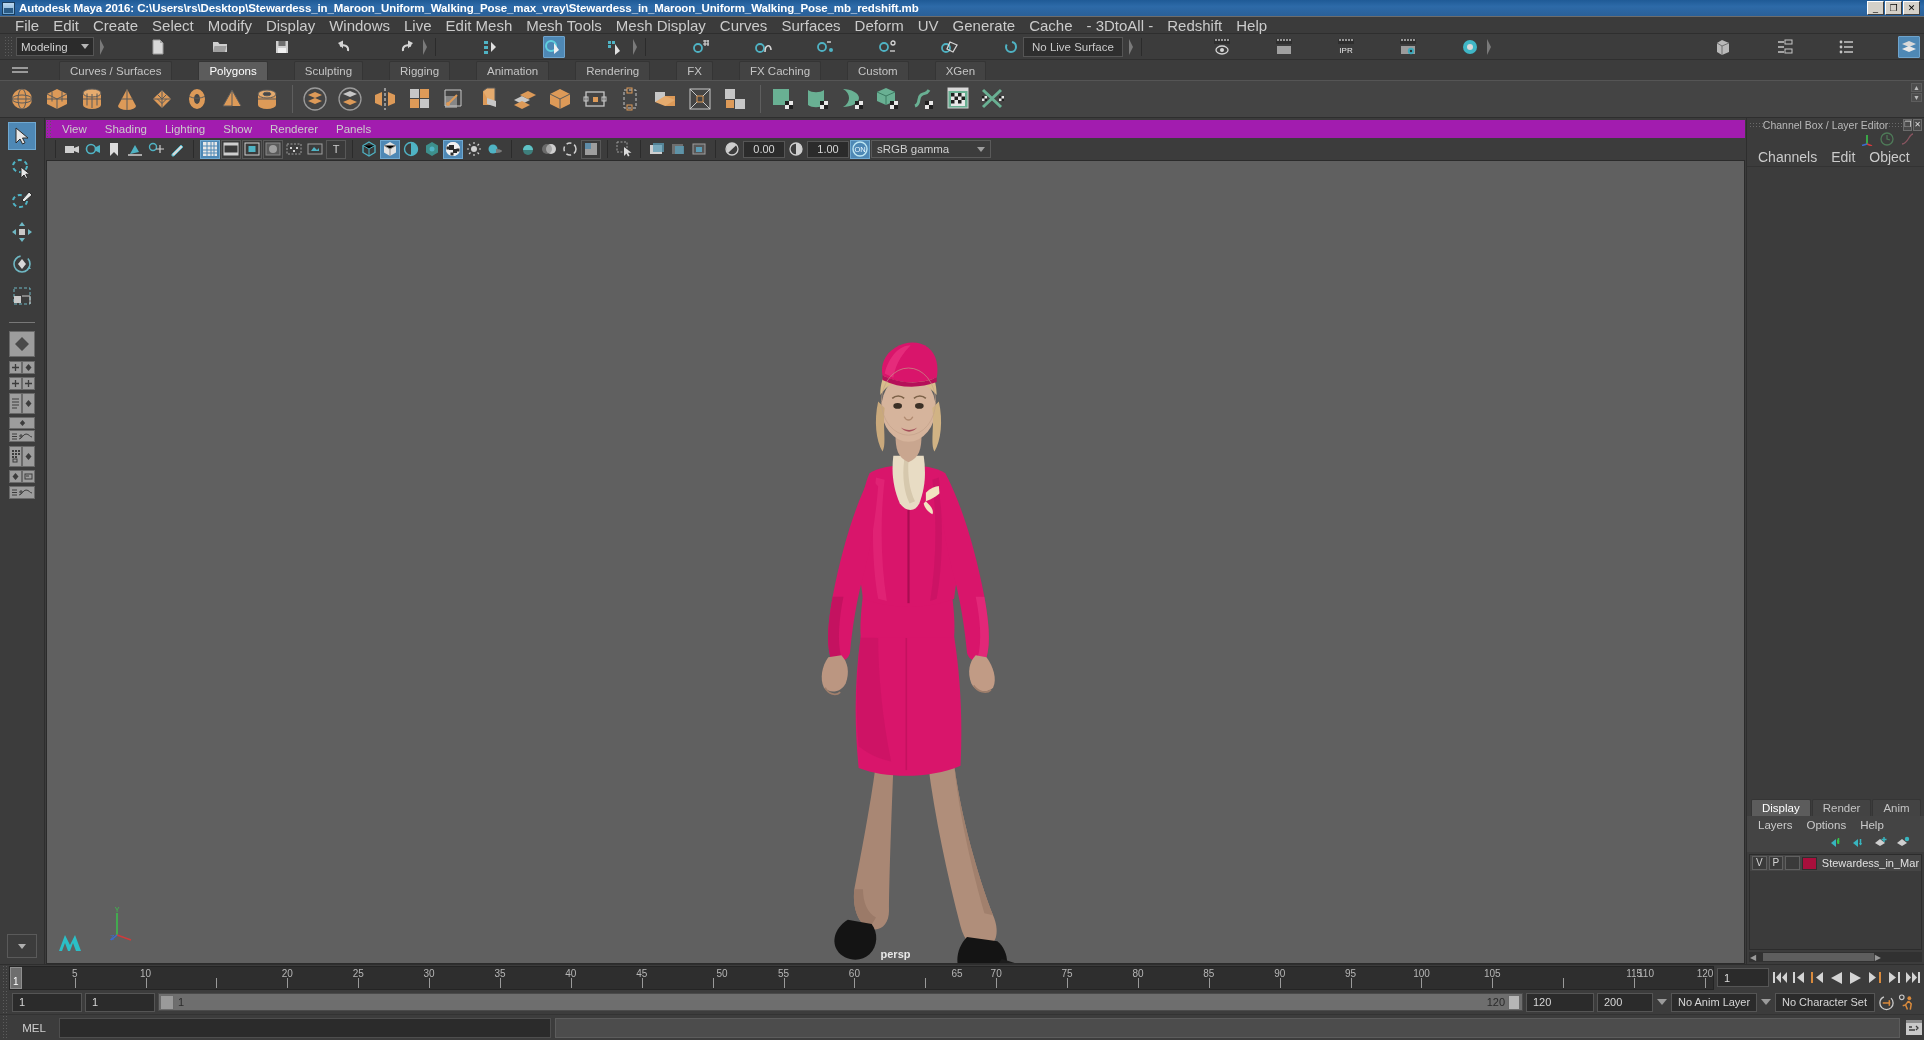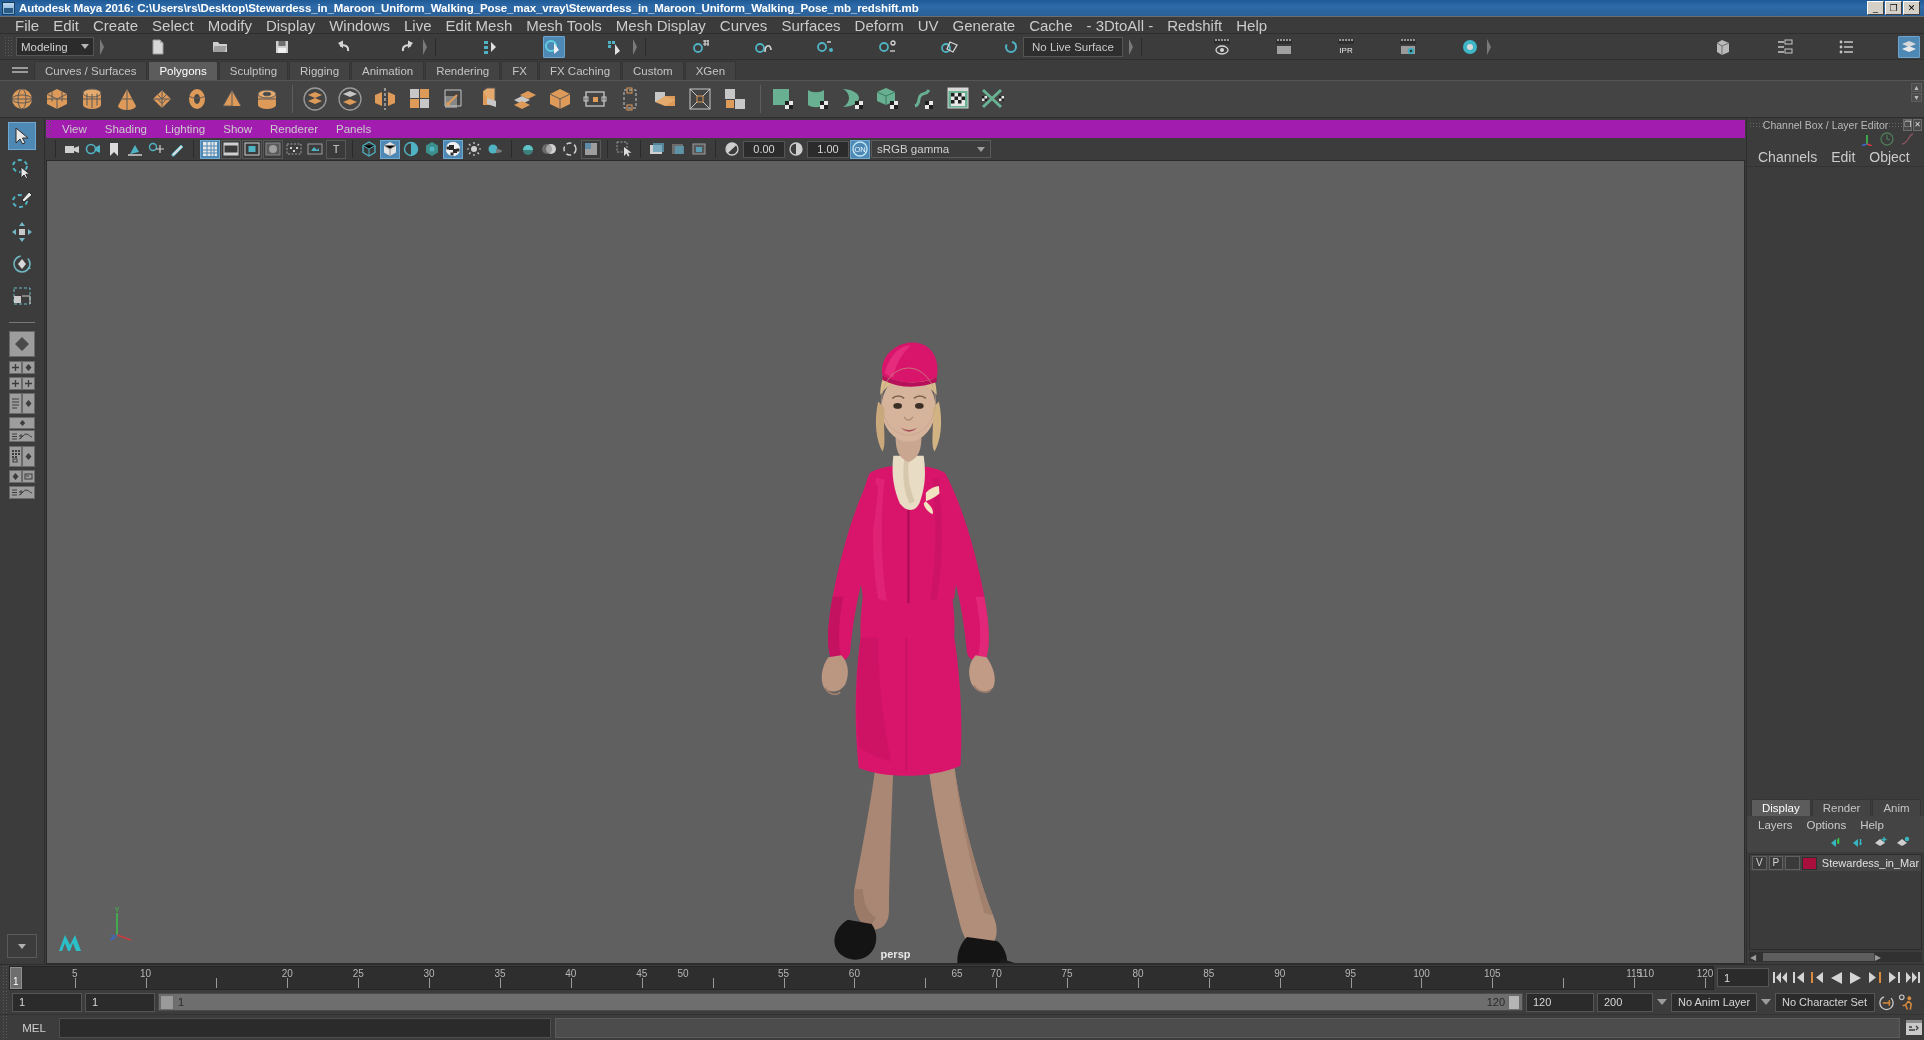--- a/index.html
+++ b/index.html
@@ -74,20 +74,21 @@
   .tbtn.on { background:#4e88b5; border-color:#6ea3cc; }
   .lbl-box {
     height:20px; background:#2e2e2e; border:1px solid #555; color:#c9c9c9;
     display:flex; align-items:center; padding:0 8px; font-size:11.5px; flex:none;
   }
 
   
   .shelftabs {
     height:20px; background:#3c3c3c; display:flex; align-items:flex-end; flex:none;
     padding-left:4px;
+    gap:25px;
   }
   .shelftabs .hmb { width:16px; height:16px; display:flex;flex-direction:column;
     justify-content:center;gap:2px; margin:0 6px 2px 8px; flex:none;}
   .shelftabs .hmb i{display:block;height:2px;background:#9a9a9a;}
   .stab {
     height:19px; line-height:19px; padding:0 10px; font-size:11.5px; color:#c4c4c4;
     background:#434343; border:1px solid #353535; border-bottom:none; margin-right:1px;
     border-radius:2px 2px 0 0; white-space:nowrap;
   }
   .stab.active { background:#5c5c5c; color:#fff; }
@@ -1238,21 +1239,21 @@
         <div class="ts-num" style="left: 348.235px;">25</div>
         <div class="ts-tick" style="left: 419.118px;"></div>
         <div class="ts-num" style="left: 419.118px;">30</div>
         <div class="ts-tick" style="left: 490px;"></div>
         <div class="ts-num" style="left: 490px;">35</div>
         <div class="ts-tick" style="left: 560.882px;"></div>
         <div class="ts-num" style="left: 560.882px;">40</div>
         <div class="ts-tick" style="left: 631.765px;"></div>
         <div class="ts-num" style="left: 631.765px;">45</div>
         <div class="ts-tick" style="left: 702.647px;"></div>
-        <div class="ts-num" style="left: 673px;">50</div>
+        <div class="ts-num" style="left: 712px;">50</div>
         <div class="ts-tick" style="left: 773.529px;"></div>
         <div class="ts-num" style="left: 773.529px;">55</div>
         <div class="ts-tick" style="left: 844.412px;"></div>
         <div class="ts-num" style="left: 844.412px;">60</div>
         <div class="ts-tick" style="left: 915.294px;"></div>
         <div class="ts-num" style="left: 947px;">65</div>
         <div class="ts-tick" style="left: 986.176px;"></div>
         <div class="ts-num" style="left: 986.176px;">70</div>
         <div class="ts-tick" style="left: 1057.06px;"></div>
         <div class="ts-num" style="left: 1057.06px;">75</div>

